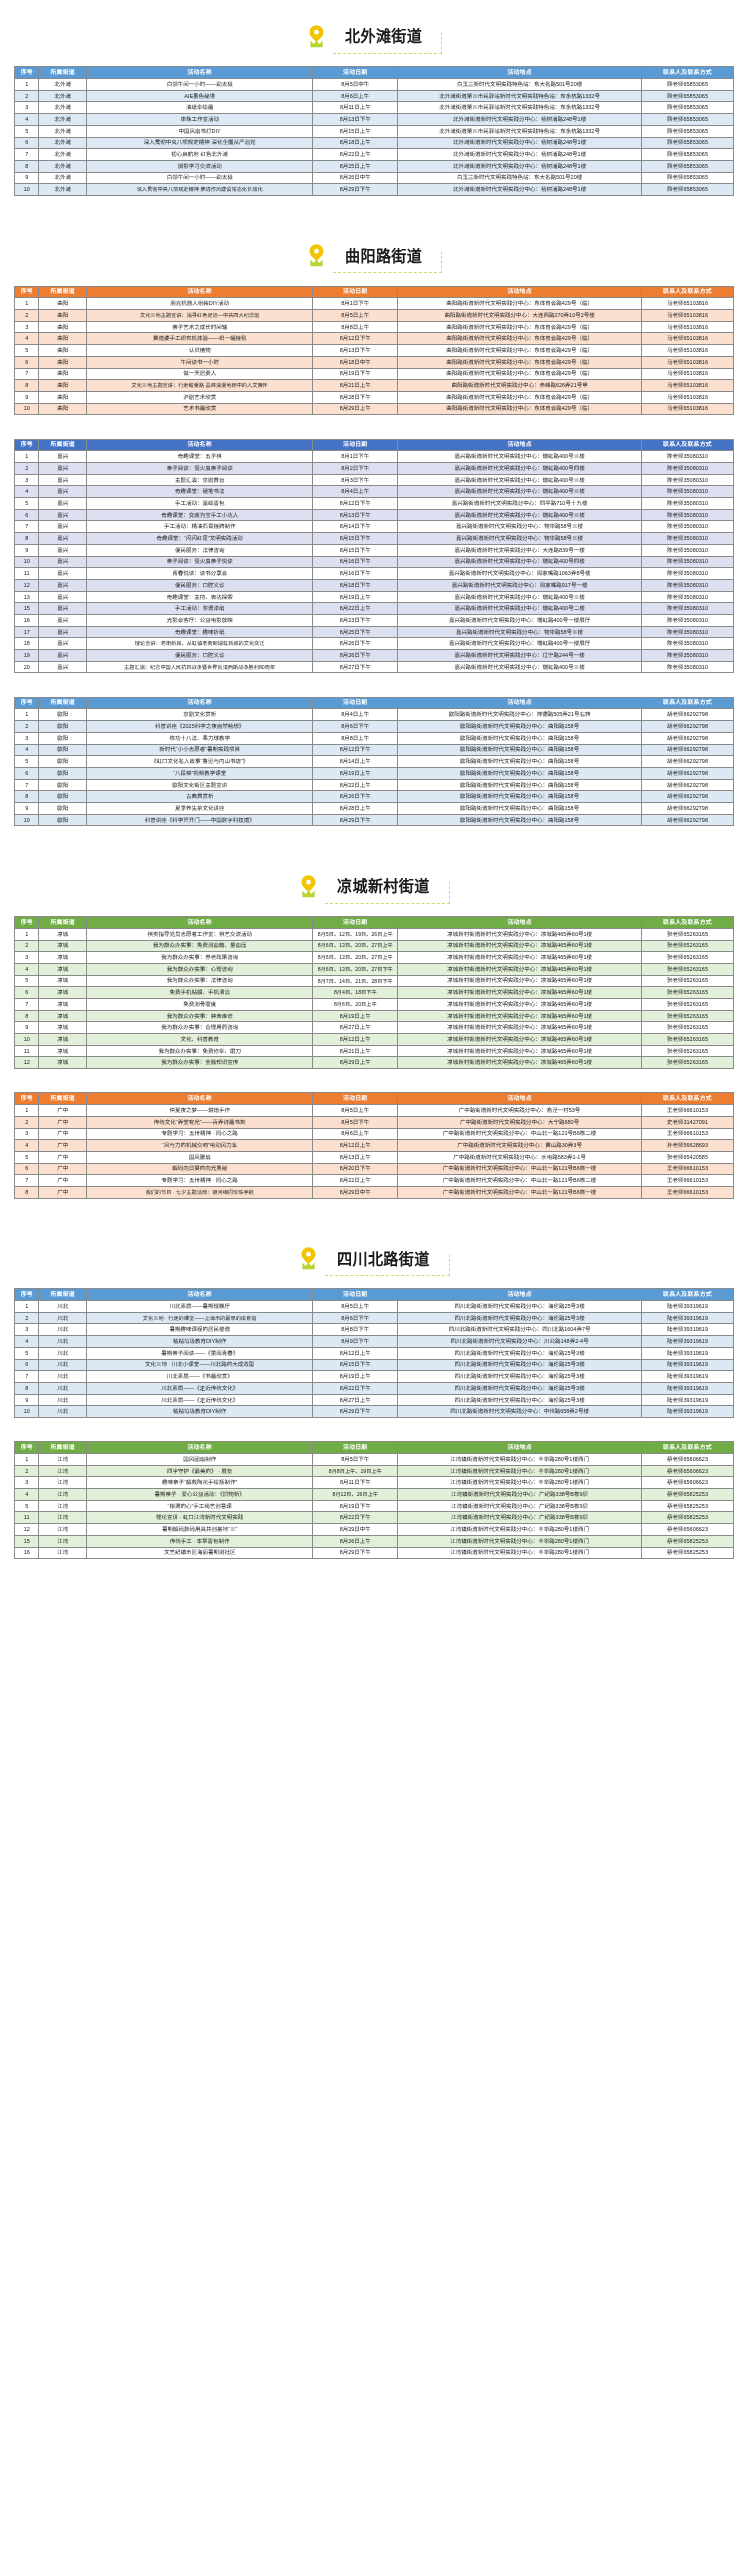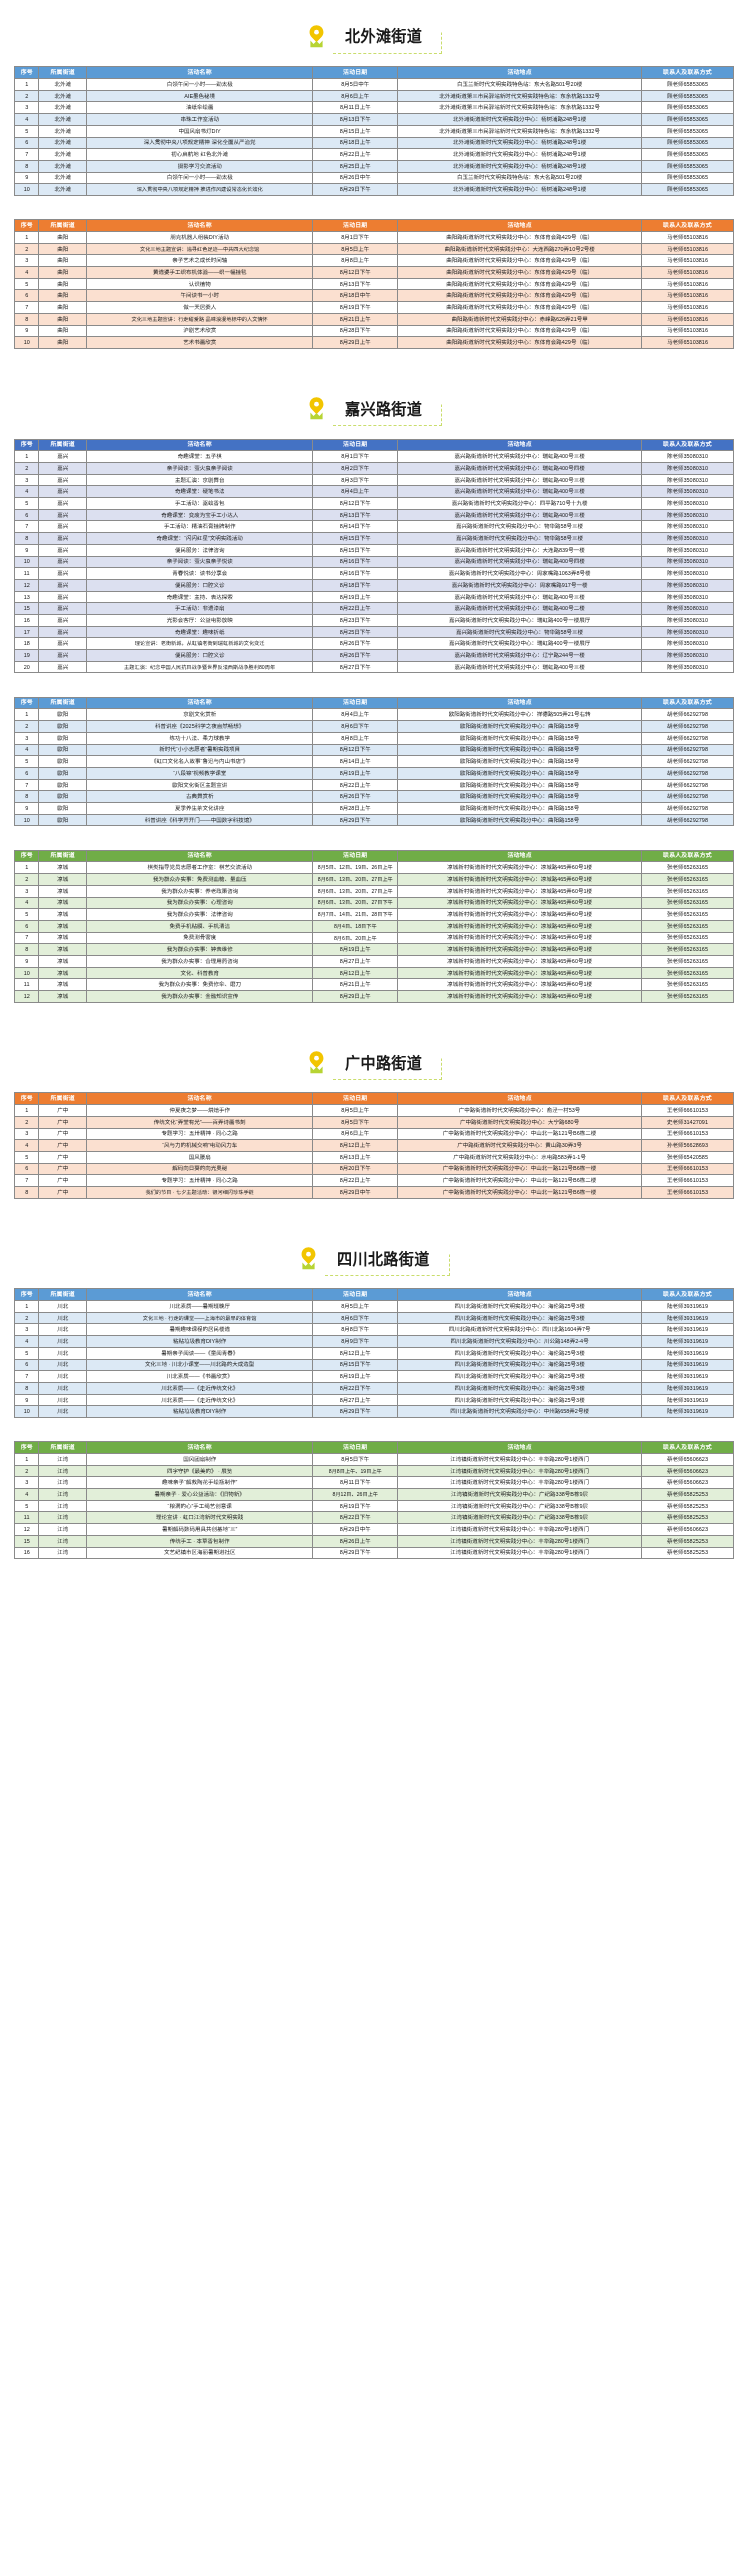--- a/index.html
+++ b/index.html
@@ -238,20 +238,32 @@
               <td>8月29日下午</td>
               <td>北外滩街道新时代文明实践分中心：杨树浦路248号1楼</td>
               <td>顾老师65853065</td>
             </tr>
           </tbody>
         </table>
       </div>
       <div class="spacer-sm"></div>
     </div>
     <div class="section">
+      <div class="section-head">
+        <div class="head-inner">
+          <span>
+            <svg class="pin-icon" viewBox="0 0 24 32" xmlns="http://www.w3.org/2000/svg">
+              <path d="M12 0C6.5 0 2.2 4.3 2.2 9.7c0 2.9 1.3 5.3 3.1 7.2L12 24l6.7-7.1c1.8-1.9 3.1-4.3 3.1-7.2C21.8 4.3 17.5 0 12 0z" fill="#f2c500"></path>
+              <circle cx="12" cy="9.6" r="3.4" fill="#ffffff"></circle>
+              <path d="M3.4 21.2l4.4 5.1 4.2-4.3 4.2 4.3 4.4-5.1v9.6H3.4z" fill="#b7d433"></path>
+            </svg>
+          </span>
+          <span class="head-title">曲阳路街道</span>
+        </div>
+      </div>
       <div class="tbl-wrap">
         <table class="act t-orange">
           <colgroup>
             <col class="c-no">
             <col class="c-st">
             <col class="c-name">
             <col class="c-date">
             <col class="c-place">
             <col class="c-ct">
           </colgroup>
@@ -345,32 +357,20 @@
               <td>8月29日上午</td>
               <td>曲阳路街道新时代文明实践分中心：东体育会路429号（临）</td>
               <td>马老师65103816</td>
             </tr>
           </tbody>
         </table>
       </div>
       <div class="spacer-sm"></div>
     </div>
     <div class="section">
-      <div class="section-head">
-        <div class="head-inner">
-          <span>
-            <svg class="pin-icon" viewBox="0 0 24 32" xmlns="http://www.w3.org/2000/svg">
-              <path d="M12 0C6.5 0 2.2 4.3 2.2 9.7c0 2.9 1.3 5.3 3.1 7.2L12 24l6.7-7.1c1.8-1.9 3.1-4.3 3.1-7.2C21.8 4.3 17.5 0 12 0z" fill="#f2c500"></path>
-              <circle cx="12" cy="9.6" r="3.4" fill="#ffffff"></circle>
-              <path d="M3.4 21.2l4.4 5.1 4.2-4.3 4.2 4.3 4.4-5.1v9.6H3.4z" fill="#b7d433"></path>
-            </svg>
-          </span>
-          <span class="head-title">嘉兴路街道</span>
-        </div>
-      </div>
       <div class="tbl-wrap">
         <table class="act t-indigo">
           <colgroup>
             <col class="c-no">
             <col class="c-st">
             <col class="c-name">
             <col class="c-date">
             <col class="c-place">
             <col class="c-ct">
           </colgroup>
@@ -643,20 +643,32 @@
               <td>8月29日下午</td>
               <td>欧阳路街道新时代文明实践分中心：曲阳路158号</td>
               <td>胡老师66292798</td>
             </tr>
           </tbody>
         </table>
       </div>
       <div class="spacer-sm"></div>
     </div>
     <div class="section">
+      <div class="section-head">
+        <div class="head-inner">
+          <span>
+            <svg class="pin-icon" viewBox="0 0 24 32" xmlns="http://www.w3.org/2000/svg">
+              <path d="M12 0C6.5 0 2.2 4.3 2.2 9.7c0 2.9 1.3 5.3 3.1 7.2L12 24l6.7-7.1c1.8-1.9 3.1-4.3 3.1-7.2C21.8 4.3 17.5 0 12 0z" fill="#f2c500"></path>
+              <circle cx="12" cy="9.6" r="3.4" fill="#ffffff"></circle>
+              <path d="M3.4 21.2l4.4 5.1 4.2-4.3 4.2 4.3 4.4-5.1v9.6H3.4z" fill="#b7d433"></path>
+            </svg>
+          </span>
+          <span class="head-title">凉城新村街道</span>
+        </div>
+      </div>
       <div class="tbl-wrap">
         <table class="act t-green">
           <colgroup>
             <col class="c-no">
             <col class="c-st">
             <col class="c-name">
             <col class="c-date">
             <col class="c-place">
             <col class="c-ct">
           </colgroup>
@@ -766,32 +778,20 @@
               <td>8月29日上午</td>
               <td>凉城新村街道新时代文明实践分中心：凉城路465弄60号1楼</td>
               <td>张老师65263165</td>
             </tr>
           </tbody>
         </table>
       </div>
       <div class="spacer-sm"></div>
     </div>
     <div class="section">
-      <div class="section-head">
-        <div class="head-inner">
-          <span>
-            <svg class="pin-icon" viewBox="0 0 24 32" xmlns="http://www.w3.org/2000/svg">
-              <path d="M12 0C6.5 0 2.2 4.3 2.2 9.7c0 2.9 1.3 5.3 3.1 7.2L12 24l6.7-7.1c1.8-1.9 3.1-4.3 3.1-7.2C21.8 4.3 17.5 0 12 0z" fill="#f2c500"></path>
-              <circle cx="12" cy="9.6" r="3.4" fill="#ffffff"></circle>
-              <path d="M3.4 21.2l4.4 5.1 4.2-4.3 4.2 4.3 4.4-5.1v9.6H3.4z" fill="#b7d433"></path>
-            </svg>
-          </span>
-          <span class="head-title">广中路街道</span>
-        </div>
-      </div>
       <div class="tbl-wrap">
         <table class="act t-peach">
           <colgroup>
             <col class="c-no">
             <col class="c-st">
             <col class="c-name">
             <col class="c-date">
             <col class="c-place">
             <col class="c-ct">
           </colgroup>

